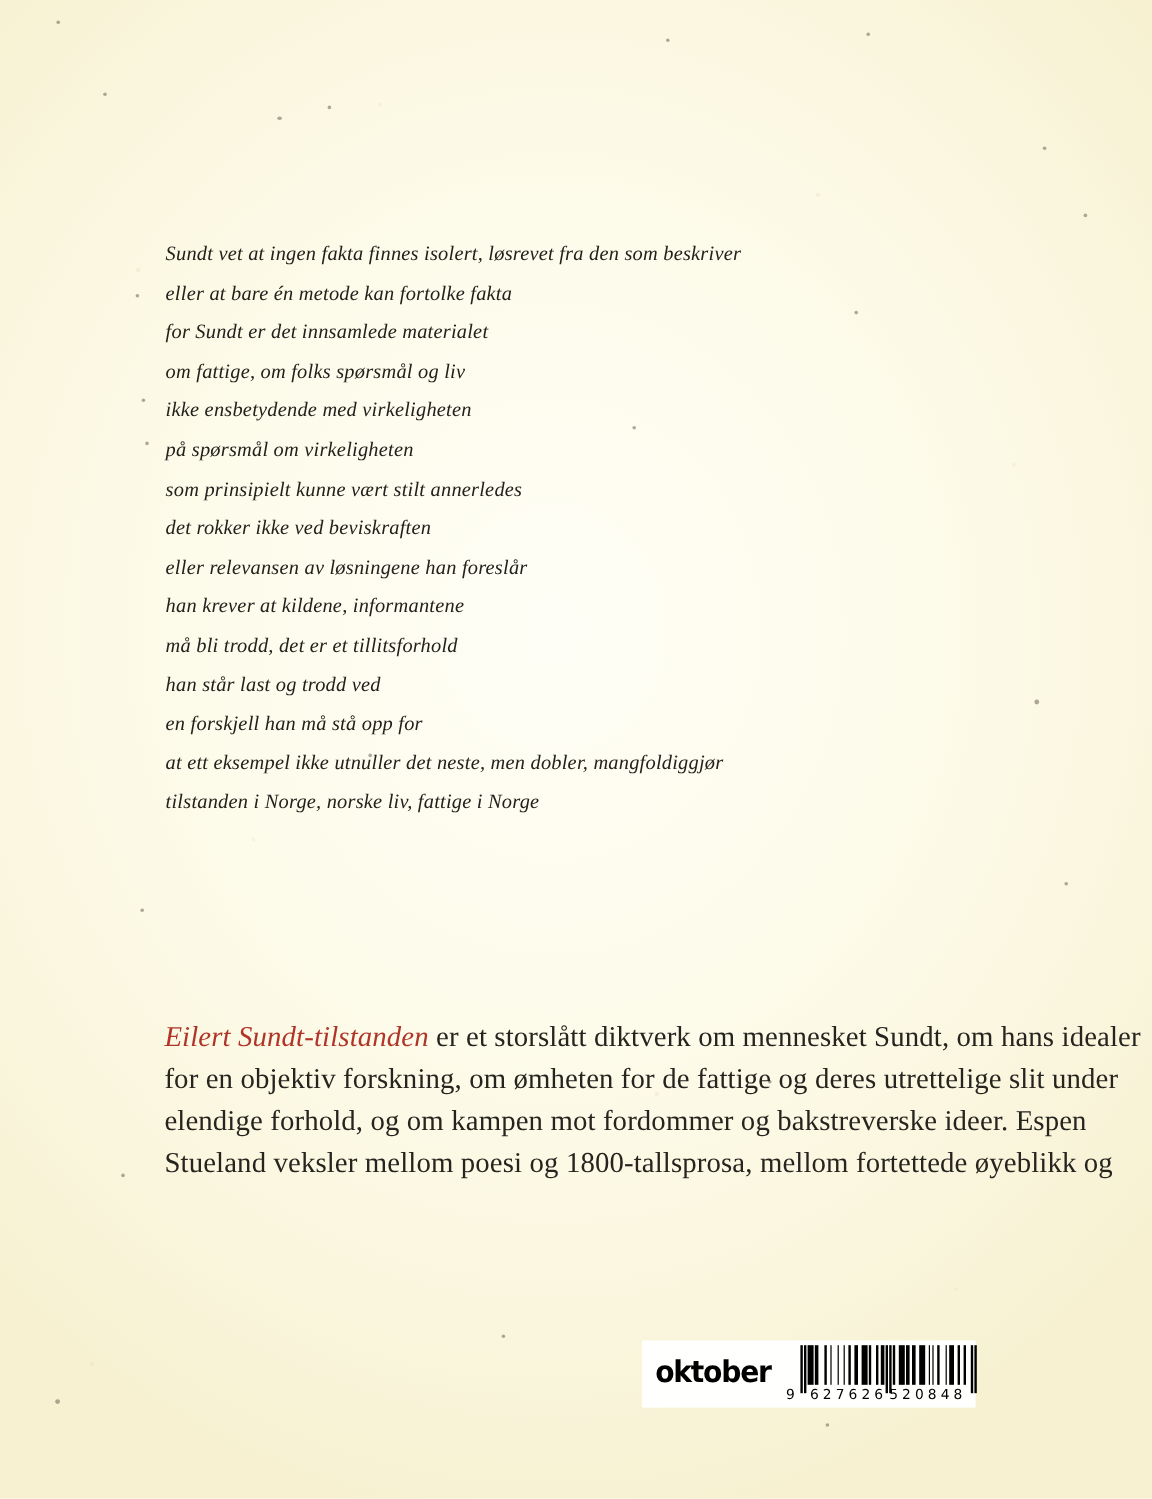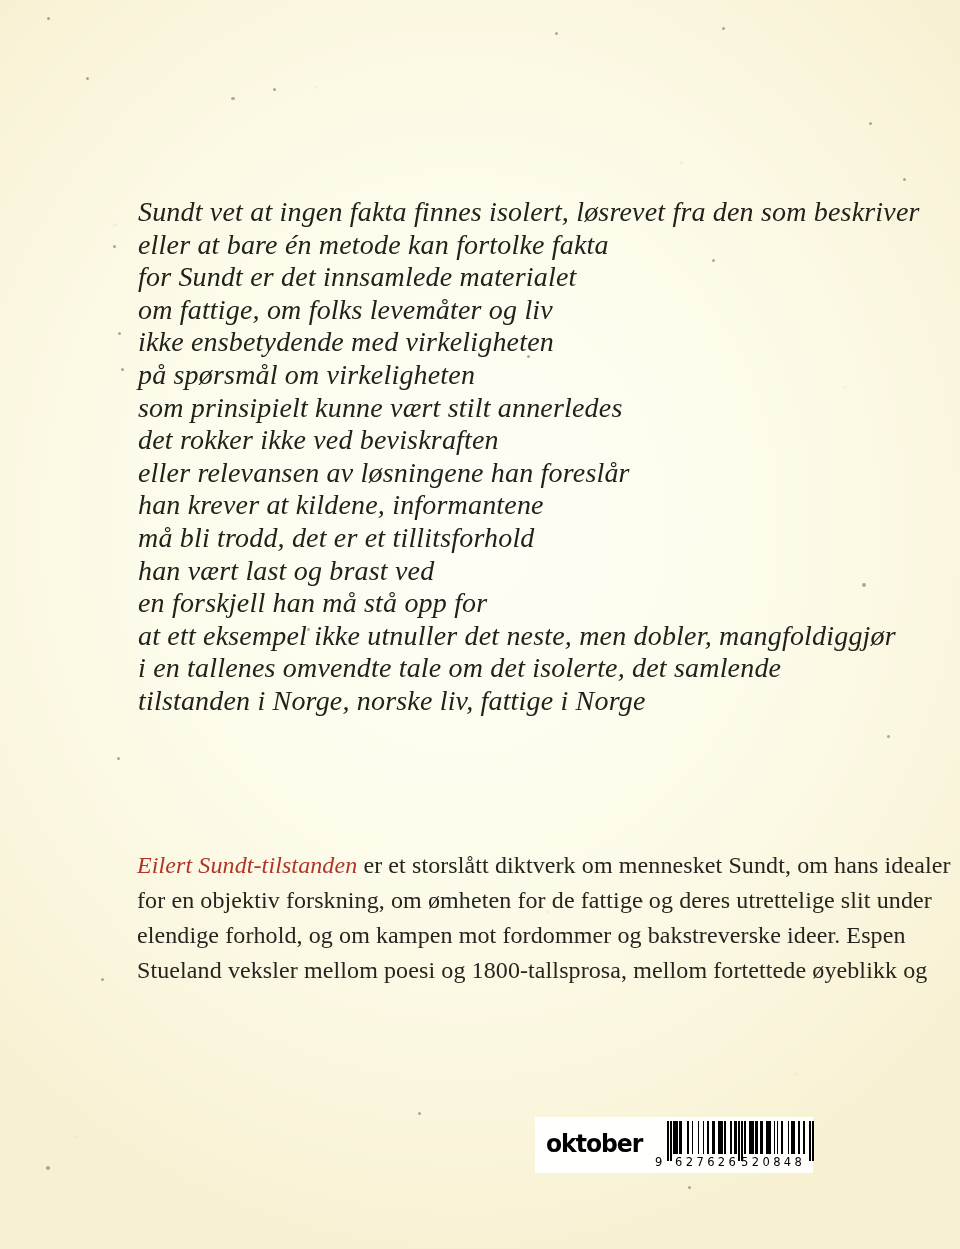--- a/index.html
+++ b/index.html
@@ -54,21 +54,21 @@
   
   #poem {
     position:absolute;
     left:138px;
     top:196px;
     width:700px;
   }
   #poem .poem-line {
     font-family:"Liberation Serif", serif;
     font-style:italic;
-    font-size:28px;
+    font-size:17px;
     line-height:32.6px;
     color:#23211c;
     letter-spacing:.18px;
     white-space:pre;
   }
 
   
   #blurb {
     position:absolute;
     left:137px;
@@ -179,32 +179,31 @@
   <div class="speck" style="left:46px;  top:1166px;width:4px;  height:4px;"></div>
   <div class="speck" style="left:688px; top:1186px;width:3px; height:3px;"></div>
   <div class="speck" style="left:418px; top:1112px;width:3px;  height:3px;"></div>
   <div class="speck" style="left:307px; top:628px; width:3px;  height:3px;"></div>
   <div class="speck" style="left:640px; top:900px; width:3px;  height:3px;"></div>
 
   <div id="poem">
     <div class="poem-line">Sundt vet at ingen fakta finnes isolert, løsrevet fra den som beskriver</div>
     <div class="poem-line">eller at bare én metode kan fortolke fakta</div>
     <div class="poem-line">for Sundt er det innsamlede materialet</div>
-    <div class="poem-line">om fattige, om folks levemåter og liv</div>
+    <div class="poem-line">om fattige, om folks spørsmål og liv</div>
     <div class="poem-line">ikke ensbetydende med virkeligheten</div>
     <div class="poem-line">på spørsmål om virkeligheten</div>
     <div class="poem-line">som prinsipielt kunne vært stilt annerledes</div>
     <div class="poem-line">det rokker ikke ved beviskraften</div>
     <div class="poem-line">eller relevansen av løsningene han foreslår</div>
     <div class="poem-line">han krever at kildene, informantene</div>
     <div class="poem-line">må bli trodd, det er et tillitsforhold</div>
-    <div class="poem-line">han vært last og brast ved</div>
+    <div class="poem-line">han står last og trodd ved</div>
     <div class="poem-line">en forskjell han må stå opp for</div>
     <div class="poem-line">at ett eksempel ikke utnuller det neste, men dobler, mangfoldiggjør</div>
-    <div class="poem-line">i en tallenes omvendte tale om det isolerte, det samlende</div>
     <div class="poem-line">tilstanden i Norge, norske liv, fattige i Norge</div>
   </div>
 
   <div id="blurb">
     <div class="blurb-line"><span class="book-title">Eilert Sundt-tilstanden</span><span> er et storslått diktverk om mennesket Sundt, om hans idealer</span></div>
     <div class="blurb-line">for en objektiv forskning, om ømheten for de fattige og deres utrettelige slit under</div>
     <div class="blurb-line">elendige forhold, og om kampen mot fordommer og bakstreverske ideer. Espen</div>
     <div class="blurb-line">Stueland veksler mellom poesi og 1800-tallsprosa, mellom fortettede øyeblikk og</div>
   </div>
 

